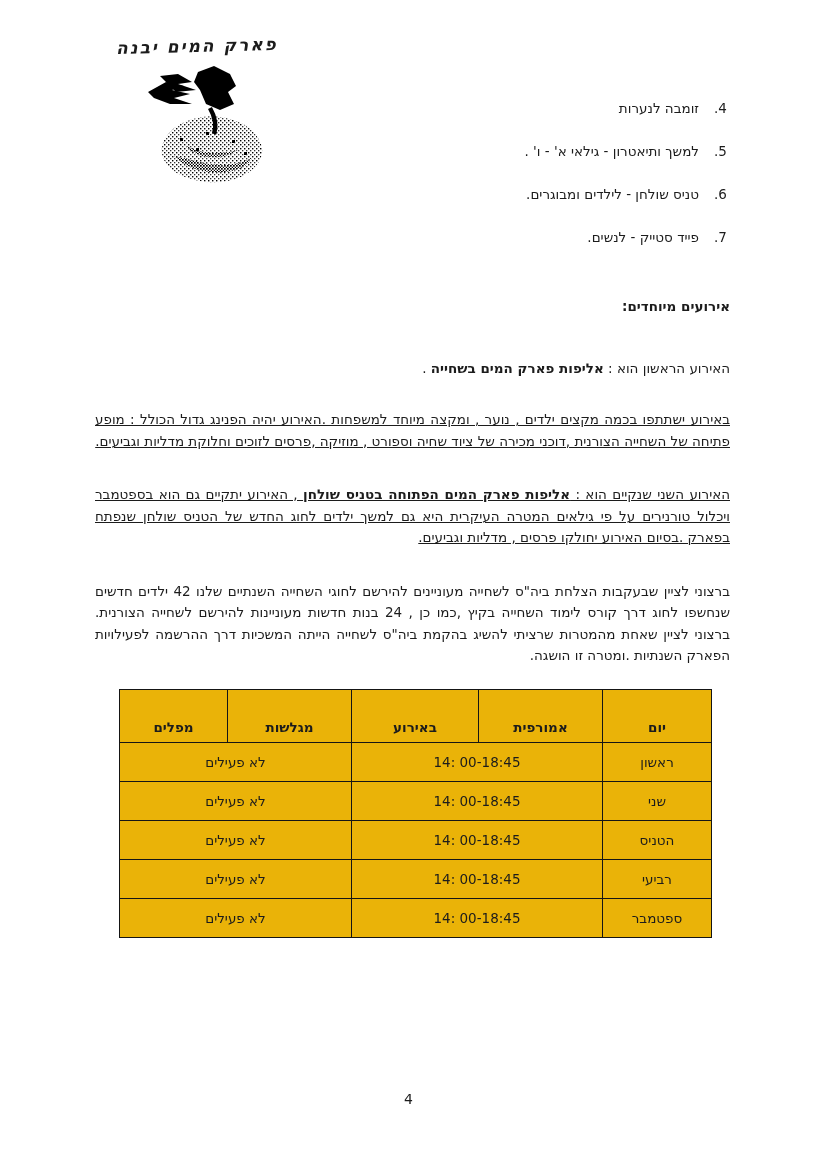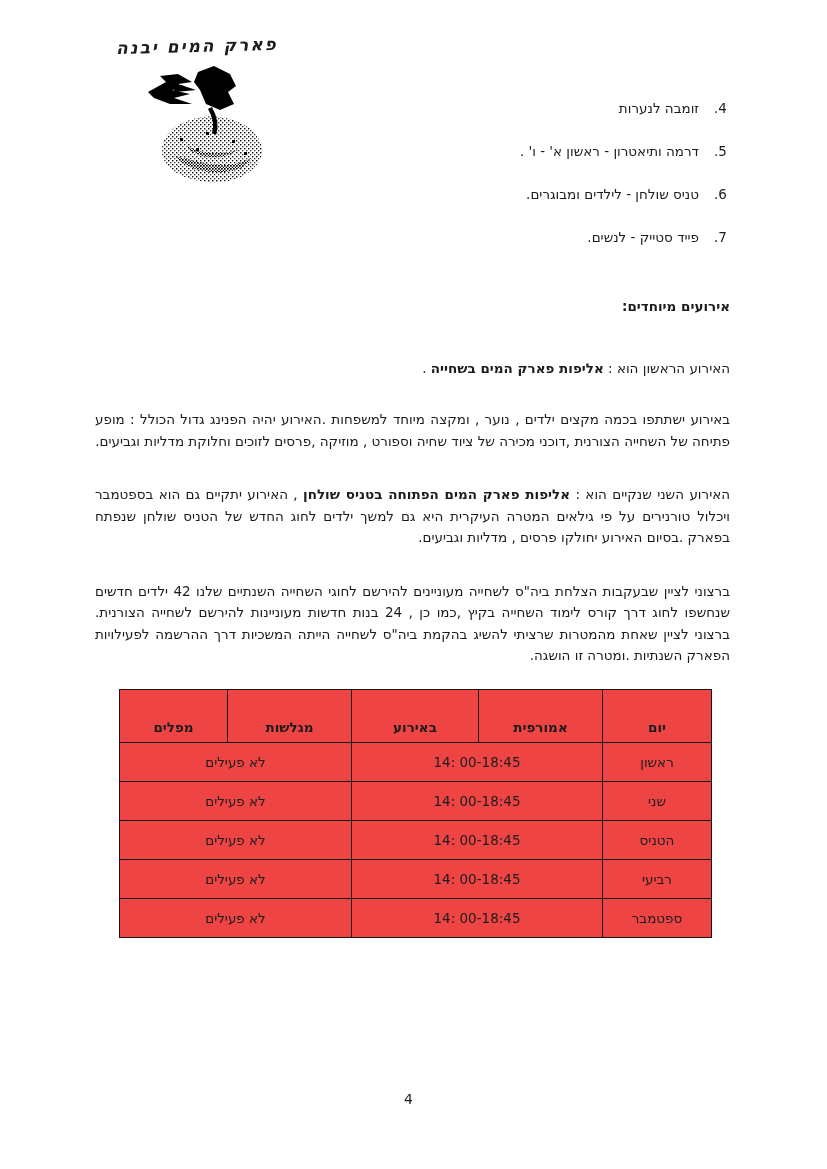--- a/index.html
+++ b/index.html
@@ -29,41 +29,41 @@
     justify-content:flex-start;
     font-size:13.5px;line-height:21px;margin-bottom:22px;
   }
   .li-num{min-width:16px;text-align:left;}
   
   .body-text{margin-top:48px;font-size:13.5px;line-height:21.5px;}
   .sec-heading{font-size:13.5px;font-weight:bold;margin:0 0 8px 0;}
   .para{margin:0 0 22px 0;text-align:justify;}
   .para.single{text-align:right;margin-top:40px;}
   .gap-lg{margin-bottom:30px;}
-  .gap-xl{margin-bottom:32px;}
+  .gap-xl{margin-bottom:32px;text-decoration:underline;}
   .b{font-weight:bold;}
   
   .table-title{
     margin-top:46px;
     font-size:13.5px;font-weight:bold;
     text-decoration:underline;
     text-align:right;
   }
   table.pool{
     border-collapse:collapse;
     margin-top:14px;
     margin-right:18px;
     width:592px;
     table-layout:fixed;
   }
   table.pool th, table.pool td{
     border:1.7px solid #151515;
     font-size:13.5px;
     text-align:center;
-    background:#ef4444;
+    background:#eab308;
   }
   table.pool th{
     font-weight:bold;height:44px;
     vertical-align:bottom;padding-bottom:7px;
   }
   table.pool td{height:36px;vertical-align:middle;}
   .time-cell{direction:ltr;unicode-bidi:isolate;}
   
   .page-num{
     position:absolute;bottom:62px;left:0;right:10px;
@@ -113,21 +113,21 @@
 
   <div class="content">
 
     <ol class="top-list">
       <li class="list-item">
         <span class="li-num">4.</span>
         <span class="li-text">זומבה לנערות</span>
       </li>
       <li class="list-item">
         <span class="li-num">5.</span>
-        <span class="li-text">דרמה ותיאטרון - ראשון א' - ו' .</span>
+        <span class="li-text">למשך ותיאטרון - גילאי א' - ו' .</span>
       </li>
       <li class="list-item">
         <span class="li-num">6.</span>
         <span class="li-text">טניס שולחן - לילדים ומבוגרים.</span>
       </li>
       <li class="list-item">
         <span class="li-num">7.</span>
         <span class="li-text">פייד סטייק - לנשים.</span>
       </li>
     </ol>

